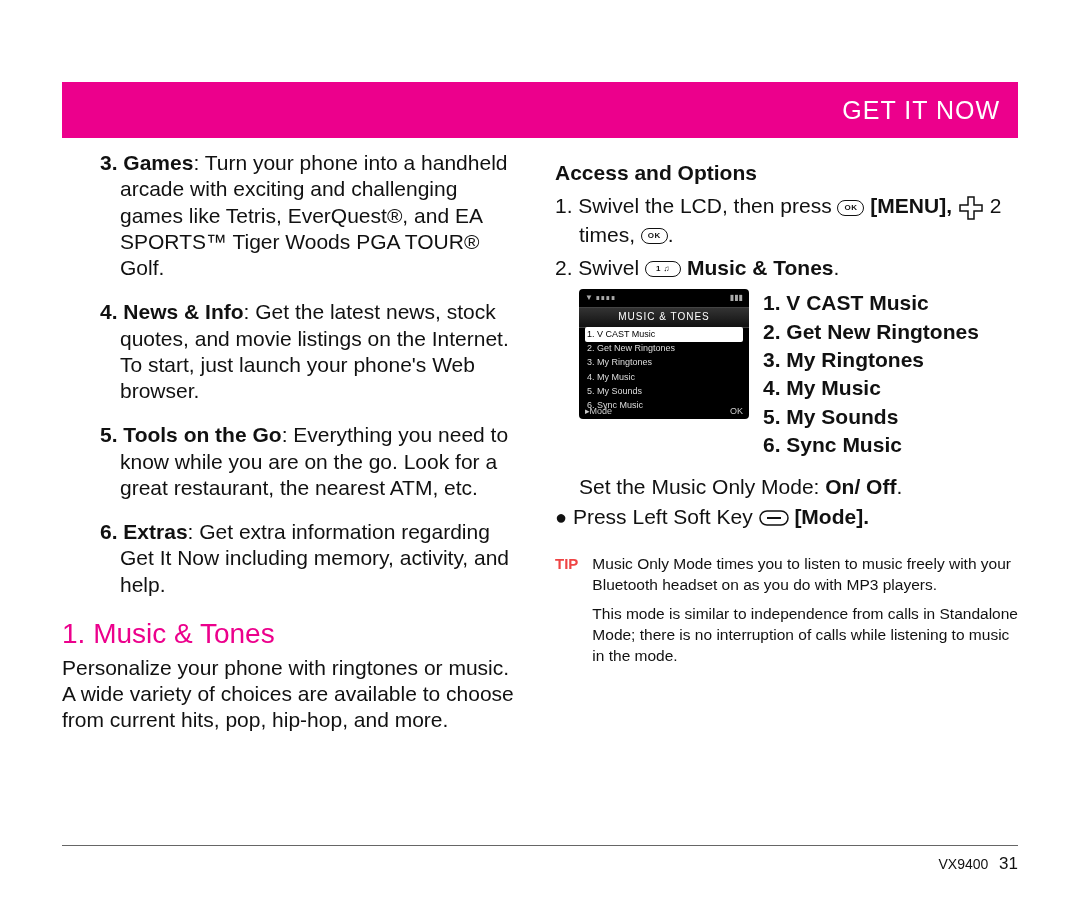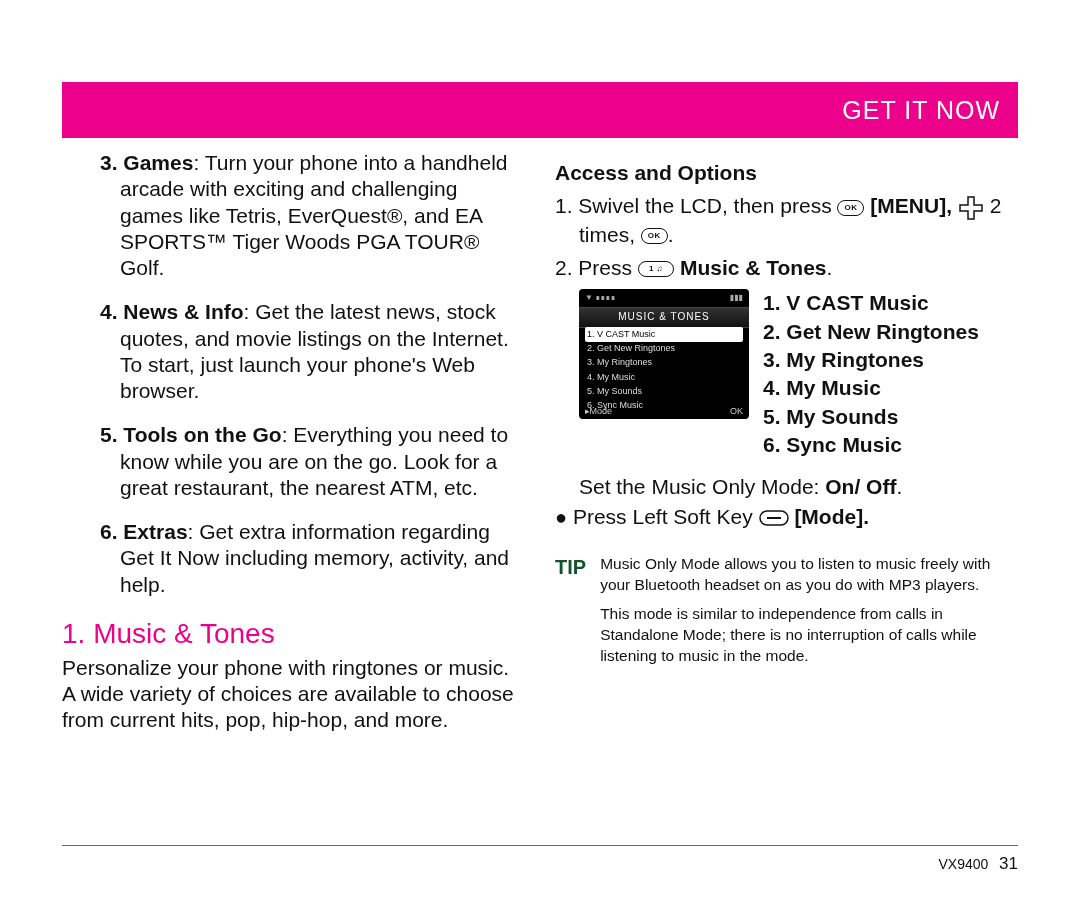--- a/index.html
+++ b/index.html
@@ -187,24 +187,24 @@
   .dot { font-size: 20px; }
   .softkey-icon svg { vertical-align: middle; }
   .tip-block {
     display: flex;
     gap: 14px;
     margin-top: 24px;
     font-size: 15.5px;
     line-height: 1.35;
   }
   .tip-label {
-    color: #14532d;
+    color: #ef4444;
     font-weight: 700;
     flex: 0 0 auto;
-    font-size: 20px;
+    font-size: 15px;
   }
   .tip-text p { margin: 0 0 8px 0; }
   .footer-rule {
     position: absolute;
     left: 62px;
     right: 62px;
     bottom: 68px;
     height: 1px;
     background: #666;
   }
@@ -266,21 +266,21 @@
           <span class="key">OK</span>
           <span class="bold"> [MENU], </span>
           <span class="cross-icon"><svg width="26" height="26" viewBox="0 0 26 26">
                 <path d="M10 2 h6 v8 h8 v6 h-8 v8 h-6 v-8 h-8 v-6 h8 z" fill="none" stroke="#111" stroke-width="1.5"></path>
               </svg></span>
           <span> 2 times, </span>
           <span class="key">OK</span><span>.</span>
         </li>
         <li>
           <span class="step-num">2.</span>
-          <span>Press </span>
+          <span>Swivel </span>
           <span class="key wide">1 ♫</span>
           <span class="bold"> Music &amp; Tones</span><span>.</span>
         </li>
       </ol>
 
       <div class="submenu-row">
         <div class="phone-screen">
           <div class="status">
             <span>▼ ∎∎∎∎</span>
             <span>▮▮▮</span>
@@ -316,21 +316,21 @@
         <span class="softkey-icon"><svg width="30" height="16" viewBox="0 0 30 16">
               <rect x="1" y="1" width="28" height="14" rx="7" fill="none" stroke="#111" stroke-width="1.5"></rect>
               <line x1="8" y1="8" x2="22" y2="8" stroke="#111" stroke-width="2"></line>
             </svg></span>
         <span class="bold"> [Mode].</span>
       </div>
 
       <div class="tip-block">
         <div class="tip-label">TIP</div>
         <div class="tip-text">
-          <p>Music Only Mode allows you to listen to music freely with your Bluetooth headset on as you do with MP3 players.</p>
+          <p>Music Only Mode times you to listen to music freely with your Bluetooth headset on as you do with MP3 players.</p>
           <p>This mode is similar to independence from calls in Standalone Mode; there is no interruption of calls while listening to music in the mode.</p>
         </div>
       </div>
     </div>
 
   </div>
 
   <div class="footer-rule"></div>
   <div class="footer">
     <span class="model">VX9400</span>

